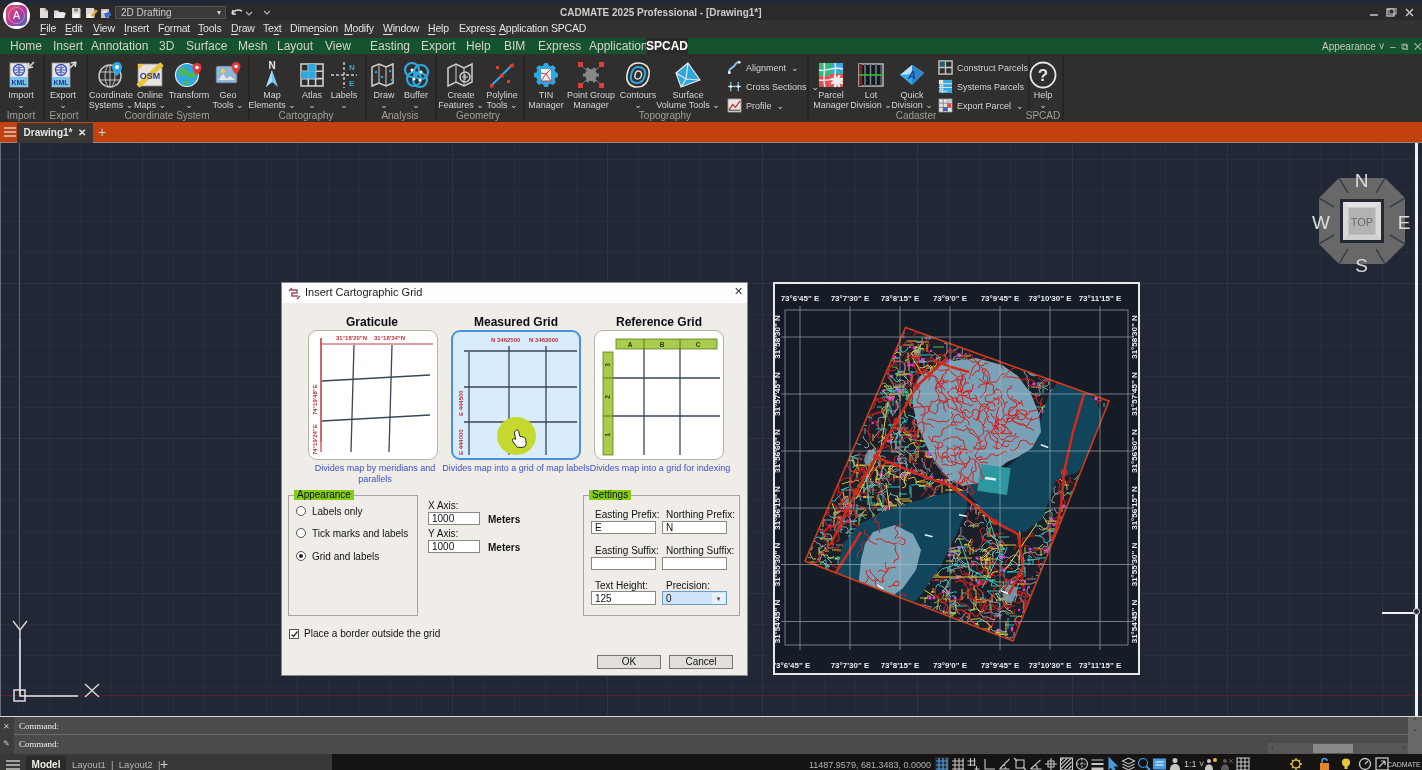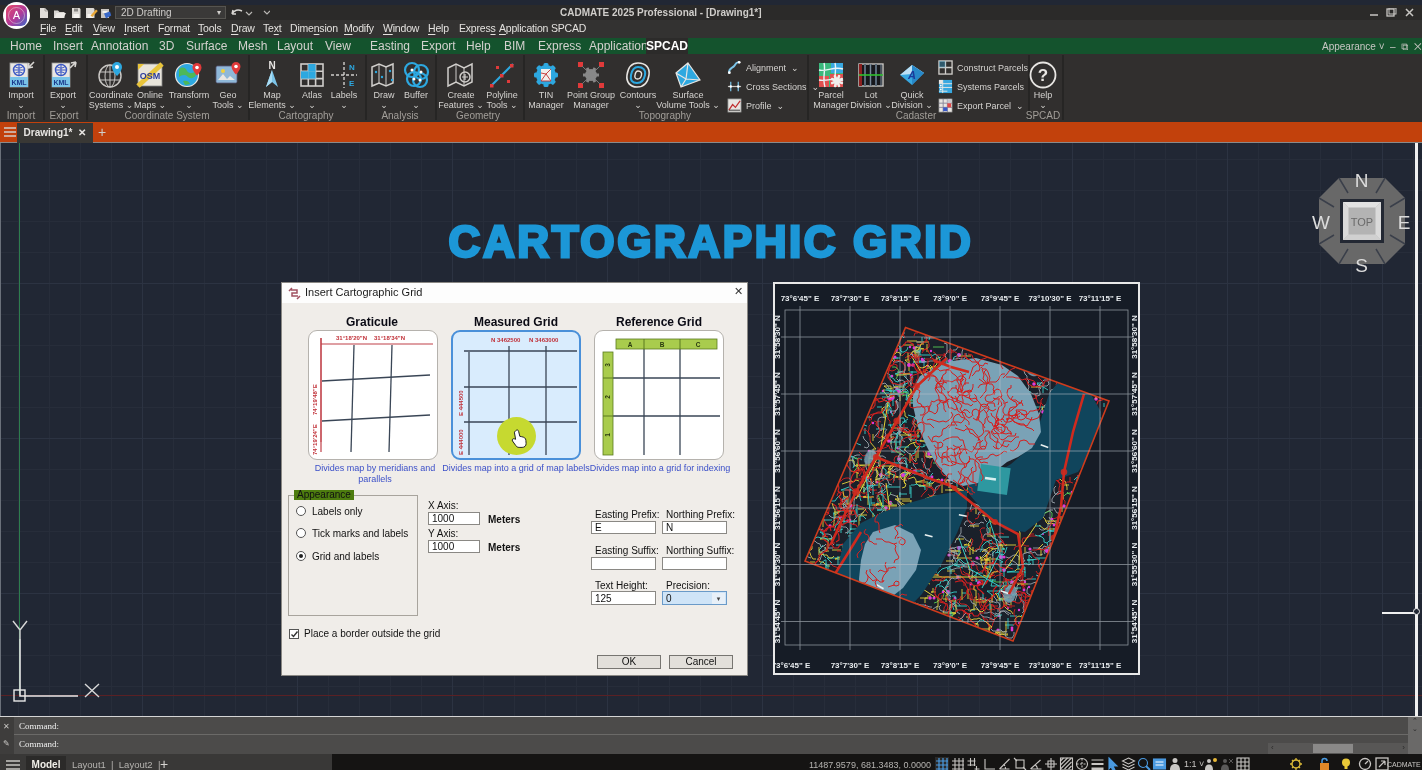--- a/index.html
+++ b/index.html
@@ -20,21 +20,21 @@
 #doctab{left:17px;top:1px;width:76px;height:20px;background:#393835;color:#e8e6e3;font-size:10px;font-weight:bold;text-align:center;line-height:20px}
 #canvas{left:0;top:138px;width:1422px;height:573px;background:#212734;overflow:hidden}
 #grid{left:0;top:0;width:1422px;height:573px;background-image:linear-gradient(#2c3342 1px,transparent 1px),linear-gradient(90deg,#2c3342 1px,transparent 1px),linear-gradient(#272d3a 1px,transparent 1px),linear-gradient(90deg,#272d3a 1px,transparent 1px);background-size:155px 155px,155px 155px,31px 31px,31px 31px;background-position:-13px -15px,-13px -15px,-13px -15px,-13px -15px}
 #bigtitle{left:0;top:74px;width:1422px;text-align:center;font-size:44px;font-weight:bold;color:#1c97d7;letter-spacing:2.6px;-webkit-text-stroke:2.8px #1c97d7}
 #dlg{left:281px;top:277px;width:467px;height:394px;background:#f0ede9;border:1px solid #8a8884}
 #dlgtitle{left:0;top:0;width:465px;height:20px;background:#fdfdfd}
 .cardhead{position:absolute;top:32px;width:130px;text-align:center;font-weight:bold;font-size:12px;color:#0a0a14}
 .card{position:absolute;top:47px;width:130px;height:130px;background:#fff;border:1px solid #b5b2ad;border-radius:9px}
 .cap{position:absolute;top:180px;width:156px;text-align:center;font-size:9px;color:#3c50c8;line-height:10.5px}
 .grp{position:absolute;border:1px solid #a8a49d}
-.grplab{position:absolute;top:-6px;left:5px;background:#4d7c0f;padding:0 3px;font-size:10px;color:#111;line-height:10px}
+.grplab{position:absolute;top:-6px;left:5px;background:#84cc16;padding:0 3px;font-size:10px;color:#111;line-height:10px}
 .fld{position:absolute;background:#fff;border:1px solid #8a8884;font-size:10px;color:#111;padding:0 0 0 3px}
 .lbl{position:absolute;font-size:10px;color:#111;white-space:nowrap}
 .dbtn{position:absolute;width:64px;height:14px;background:#e2dfda;border:1px solid #777571;font-size:10px;color:#111;text-align:center;line-height:12px}
 .radio{position:absolute;width:10px;height:10px;border:1px solid #555;border-radius:50%;background:#fff}
 #cmdwin{left:0;top:711px;width:1422px;height:38px;background:#4c4b4a;border-top:1px solid #d5d5d5}
 #statusbar{left:0;top:749px;width:1422px;height:21px;background:#151413}
 .st{position:absolute;color:#b5b3b0;font-size:9px}
 .mono{font-family:Liberation Serif, serif}
 </style></head><body>
 <div id="root">
@@ -379,21 +379,20 @@
         <path d="M0 1 h12 M0 5 h12 M0 9 h12" stroke="#d0cecb" stroke-width="1.6"></path>
       </svg>
 <div class="a" id="doctab">Drawing1* &nbsp;✕</div>
 <div class="a" style="left:98px;top:2px;color:#d0cecb;font-size:14px">+</div>
 </div>
 <div class="a" id="canvas">
 <div class="a" id="grid"></div>
 <div class="a" style="left:19px;top:0;width:1px;height:553px;background:#2e7d4f"></div>
 <div class="a" style="left:0;top:552px;width:1422px;height:1px;background:#5a2024"></div>
 <div class="a" style="left:0;top:0;width:1px;height:573px;background:#6a707a"></div>
-<div class="a" id="bigtitle">CARTOGRAPHIC GRID</div>
 <svg class="a" style="left:0;top:460px" width="110" height="105" viewBox="0 0 110 105">
 <path d="M20 36 V93 H78" stroke="#e8e8e8" stroke-width="1.6" fill="none"></path>
 <rect x="14" y="87" width="11" height="11" fill="none" stroke="#e8e8e8" stroke-width="1.4"></rect>
 <path d="M20 27 l-7 -9 M20 27 l7 -9 M20 27 v9" stroke="#d8d8d8" stroke-width="1.4" fill="none"></path>
 <path d="M85 81 l14 13 M99 81 l-14 13" stroke="#d8d8d8" stroke-width="1.4"></path>
 </svg>
 <svg class="a" style="left:1300px;top:17px" width="124" height="120" viewBox="-7 -6 124 120">
 <g>
 <path d="M32 12 H78 L98 32 V78 L78 98 H32 L12 78 V32 Z" fill="#686868"></path>
 <path d="M34 40 V34 H40 M70 34 h6 v6 M76 70 v6 h-6 M40 76 h-6 v-6" fill="none"></path>
@@ -1772,20 +1771,23 @@
           <text x="68" y="16.5">B</text>
           <text x="104" y="16.5">C</text>
 <text transform="translate(16 35) rotate(-90)">3</text>
           <text transform="translate(16 67) rotate(-90)">2</text>
           <text transform="translate(16 105) rotate(-90)">1</text>
 </g>
       </svg>
 <div class="grp" style="left:6px;top:212px;width:130px;height:121px">
         <div class="grplab">Appearance</div>
       </div>
+<div class="grp" style="left:301px;top:212px;width:157px;height:121px">
+        <div class="grplab">Settings</div>
+      </div>
 <div class="radio" style="left:14px;top:223px"></div>
 <div class="lbl" style="left:30px;top:223px">Labels only</div>
 <div class="radio" style="left:14px;top:245px"></div>
 <div class="lbl" style="left:30px;top:245px">Tick marks and labels</div>
 <div class="radio" style="left:14px;top:268px"></div>
 <div class="a" style="left:17px;top:271px;width:4px;height:4px;border-radius:50%;background:#222"></div>
 <div class="lbl" style="left:30px;top:268px">Grid and labels</div>
 <div class="lbl" style="left:146px;top:217px">X Axis:</div>
 <div class="fld" style="left:146px;top:229px;width:52px;height:13px;line-height:12px">1000</div>
 <div class="lbl" style="left:206px;top:231px;font-weight:bold">Meters</div>

